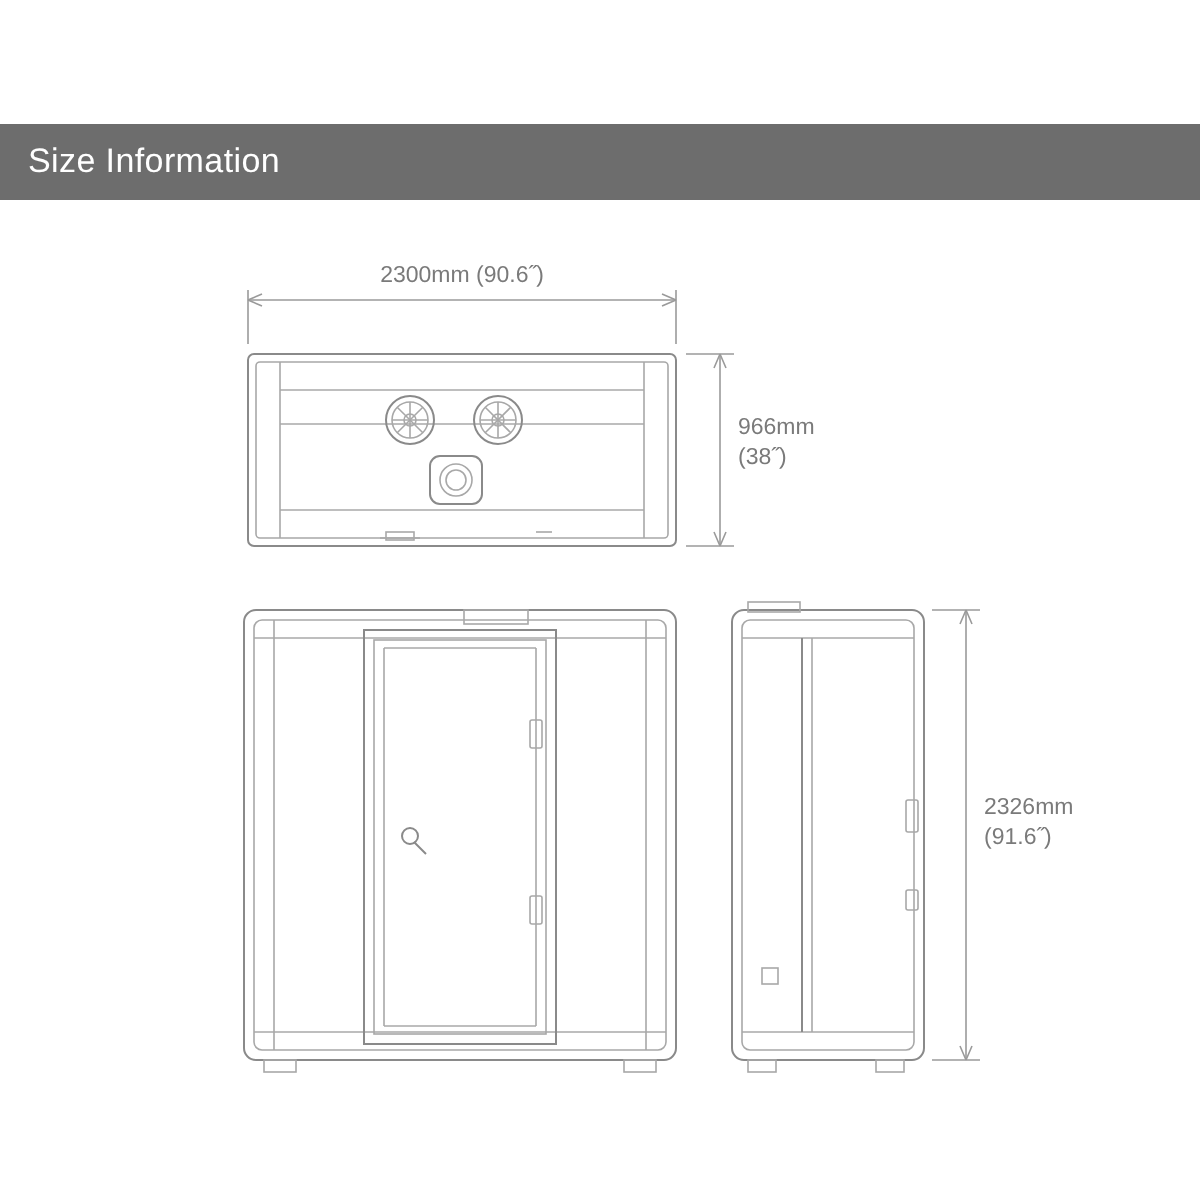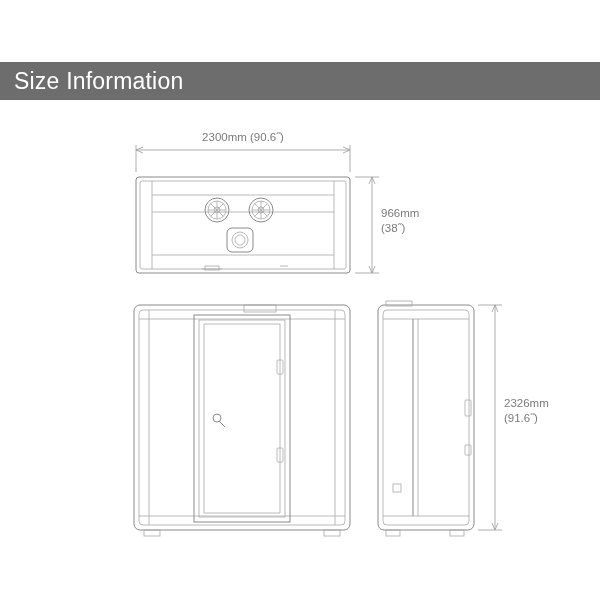--- a/index.html
+++ b/index.html
@@ -27,29 +27,29 @@
     left: 0;
     top: 62px;
     width: 600px;
     height: 38px;
     background: #6d6d6d;
     display: flex;
     align-items: center;
   }
   .header-title {
     color: #ffffff;
-    font-size: 23px;
+    font-size: 17px;
     font-weight: normal;
     letter-spacing: 0.2px;
     padding-left: 14px;
   }
   
   .canvas {
     position: absolute;
-    left: 12px;
+    left: 0;
     top: 100px;
     width: 532px;
     height: 480px;
   }
   .canvas svg {
     display: block;
   }
   .dim-label {
     font-family: "Liberation Sans", sans-serif;
     font-size: 11.5px;

